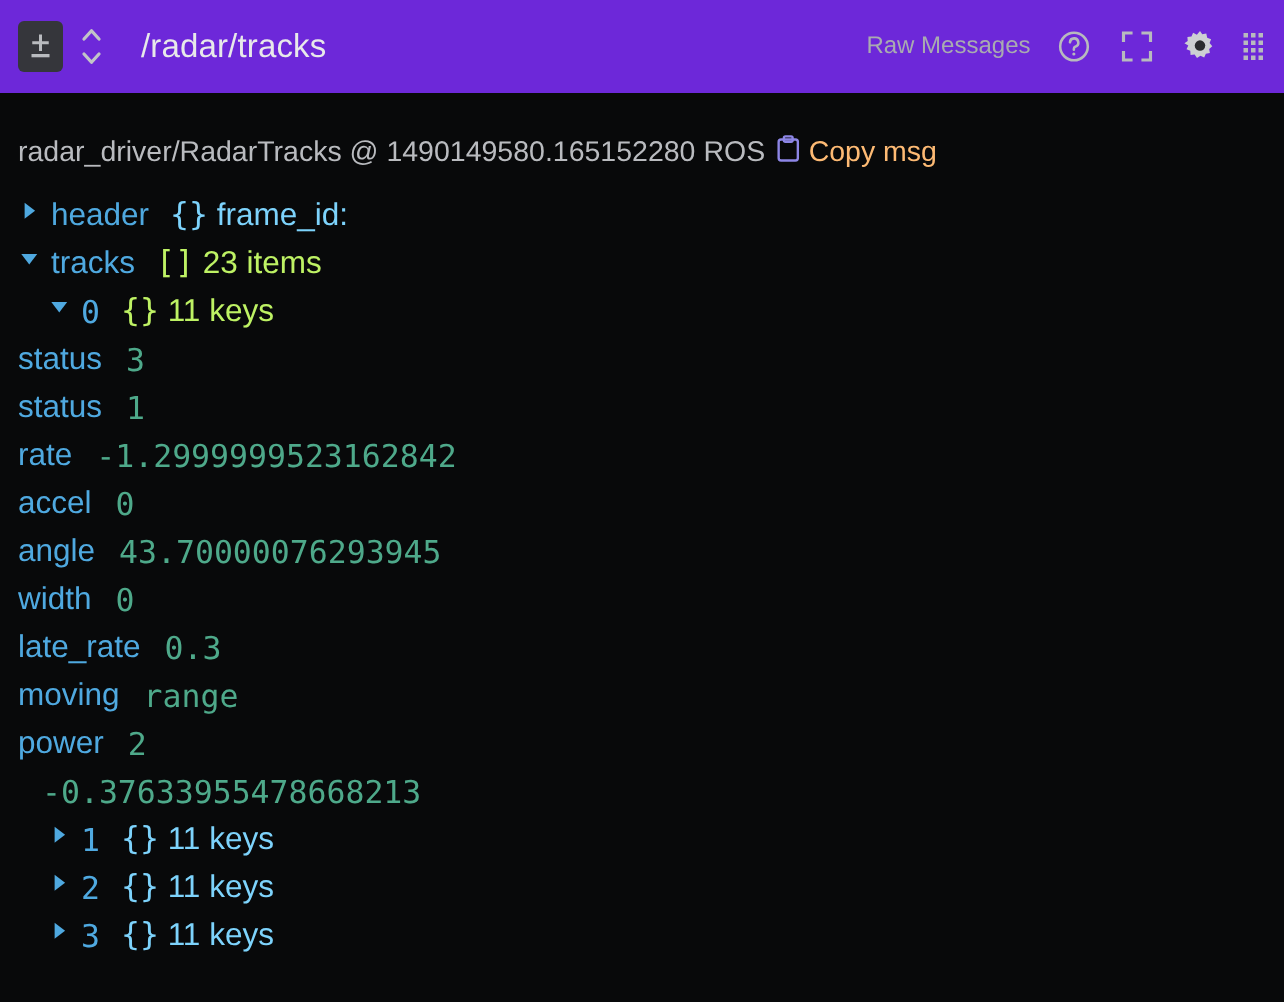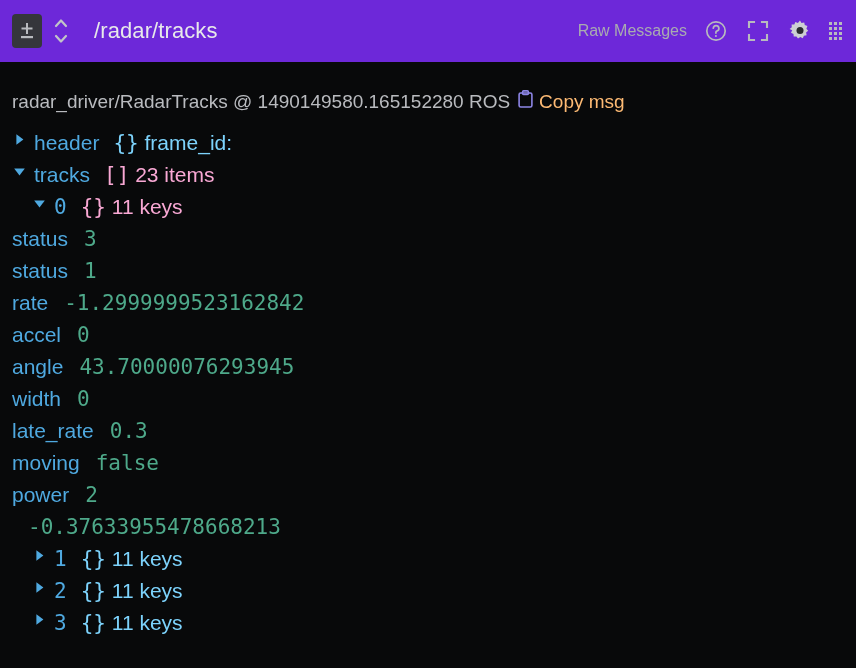--- a/index.html
+++ b/index.html
@@ -140,21 +140,21 @@
     color: #4fa9e0;
     font-size: 21px;
     font-family: "DejaVu Sans Mono", monospace;
   }
   .type-summary {
     font-size: 21px;
     font-family: "Liberation Sans", sans-serif;
     margin-left: 14px;
   }
   .type-summary.collapsed { color: #7dd3fc; }
-  .type-summary.expanded  { color: #f9a8d4; }
+  .type-summary.expanded  { color: #bef264; }
   .type-summary .brace {
     font-family: "DejaVu Sans Mono", monospace;
   }
   .val {
     color: #4ea98a;
     font-size: 21px;
     font-family: "DejaVu Sans Mono", monospace;
     margin-left: 16px;
   }
   .row.leaf { }
@@ -296,21 +296,21 @@
     <div class="row leaf">
       <span class="k-name">width</span>
       <span class="val">0</span>
     </div>
     <div class="row leaf">
       <span class="k-name">late_rate</span>
       <span class="val">0.3</span>
     </div>
     <div class="row leaf">
       <span class="k-name">moving</span>
-      <span class="val">false</span>
+      <span class="val">range</span>
     </div>
     <div class="row leaf">
       <span class="k-name">power</span>
       <span class="val">2</span>
     </div>
     <div class="row leaf">
       <span class="val">-0.37633955478668213</span>
     </div>
     <div class="row">
       <span class="spacer-l2"></span>

